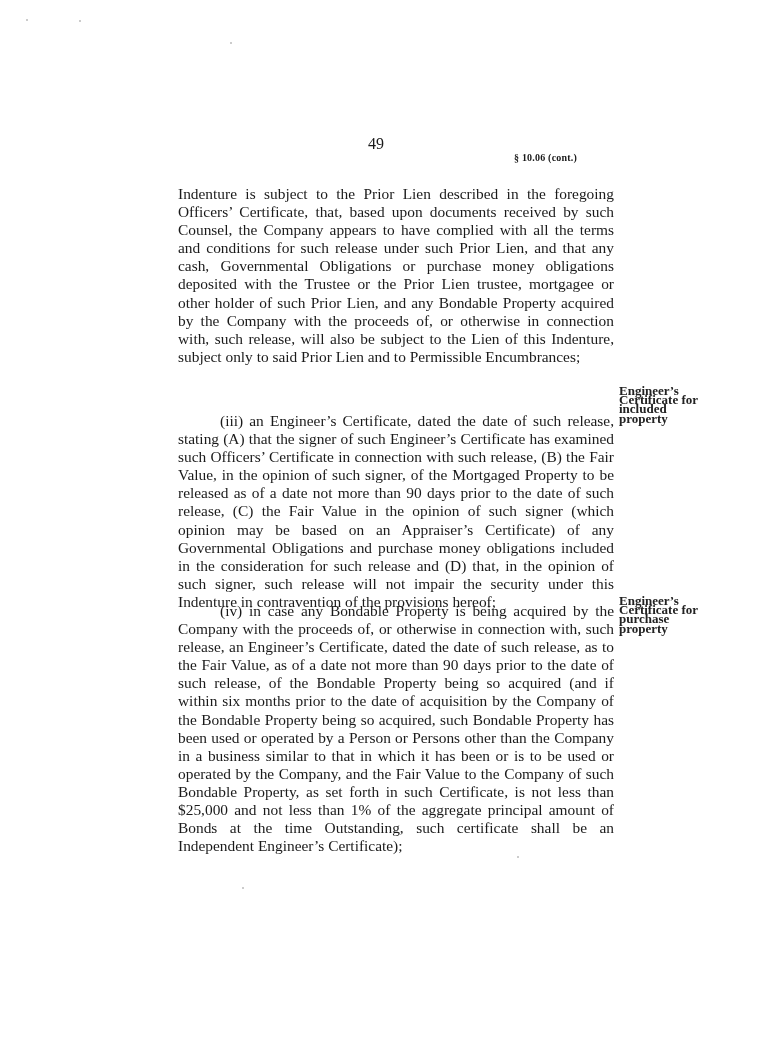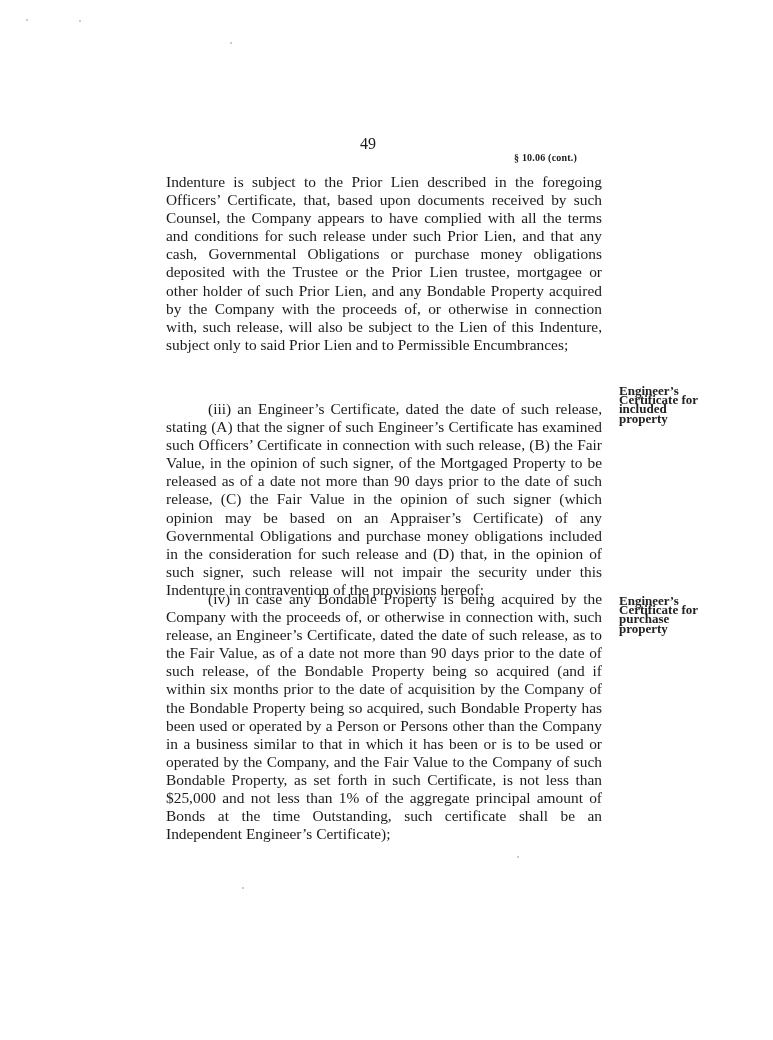--- a/index.html
+++ b/index.html
@@ -10,42 +10,42 @@
     body {
       width: 773px;
       height: 1040px;
       position: relative;
       overflow: hidden;
       font-family: "Liberation Serif", "DejaVu Serif", serif;
       color: #1a1a1a;
     }
     .page-number {
       position: absolute;
-      left: 360px;
+      left: 368px;
       top: 135px;
       font-size: 16px;
       line-height: 18px;
     }
     .section-ref {
       position: absolute;
       left: 514px;
       top: 152px;
       font-size: 10px;
       font-weight: bold;
       line-height: 12px;
       letter-spacing: 0.2px;
     }
     .body-text {
       position: absolute;
       left: 166px;
       width: 436px;
       font-size: 15.4px;
       line-height: 18.1px;
       text-align: justify;
-      margin: 0;
+      margin: 12px;
     }
     .para-1 { top: 173px; }
     .para-2 { top: 400px; text-indent: 42px; }
     .para-3 { top: 590px; text-indent: 42px; font-family: Liberation Serif, serif; }
     .margin-note {
       position: absolute;
       left: 619px;
       width: 80px;
       font-size: 13px;
       line-height: 9.2px;

